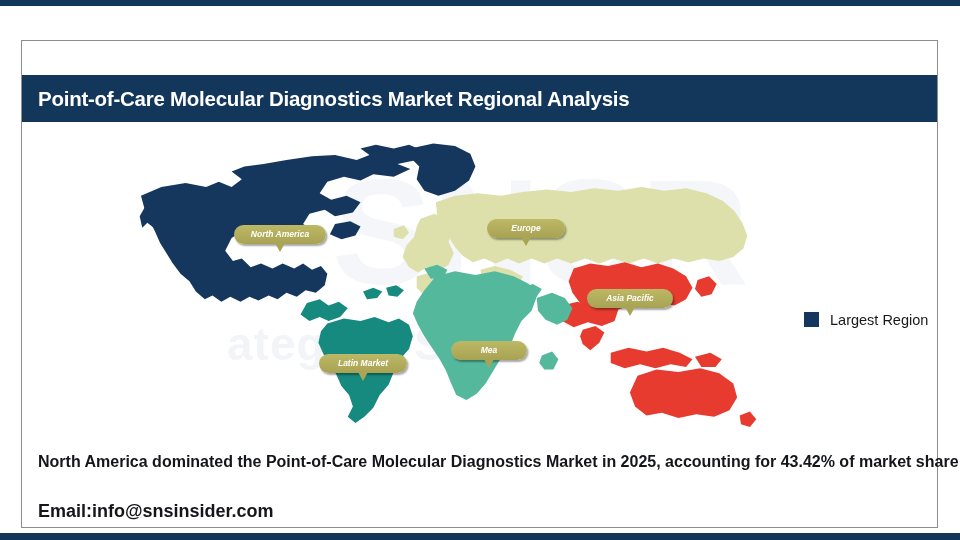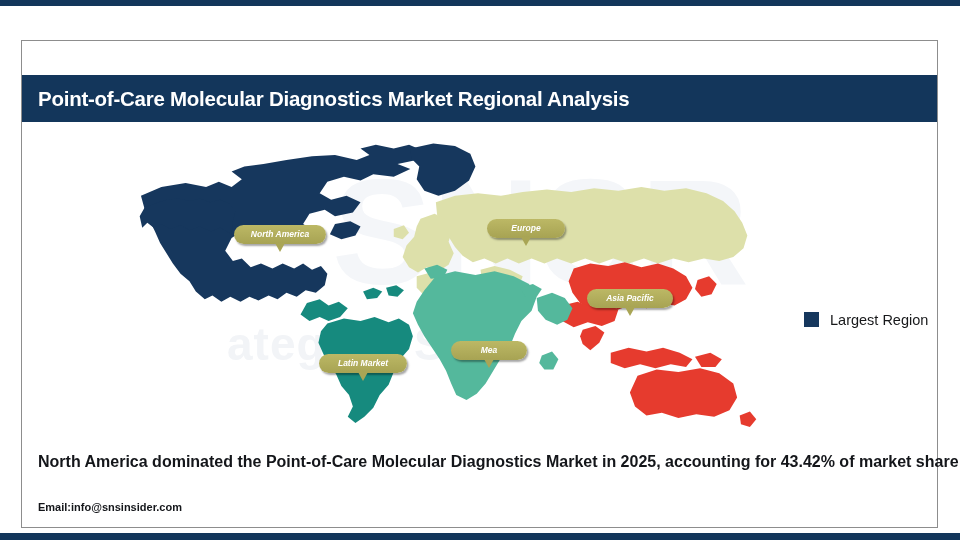--- a/index.html
+++ b/index.html
@@ -168,21 +168,21 @@
     position: absolute;
     left: 0;
     top: 460px;
     width: 100%;
     display: flex;
     justify-content: space-between;
     padding: 0 16px;
     box-sizing: border-box;
   }
   .footer-text {
-    font-size: 11px;
+    font-size: 18px;
     font-weight: bold;
     color: #14161a;
     white-space: nowrap;
   }
 </style>
 </head>
 <body>
 
 <div class="edge-bar top"></div>
 <div class="edge-bar bottom"></div>

